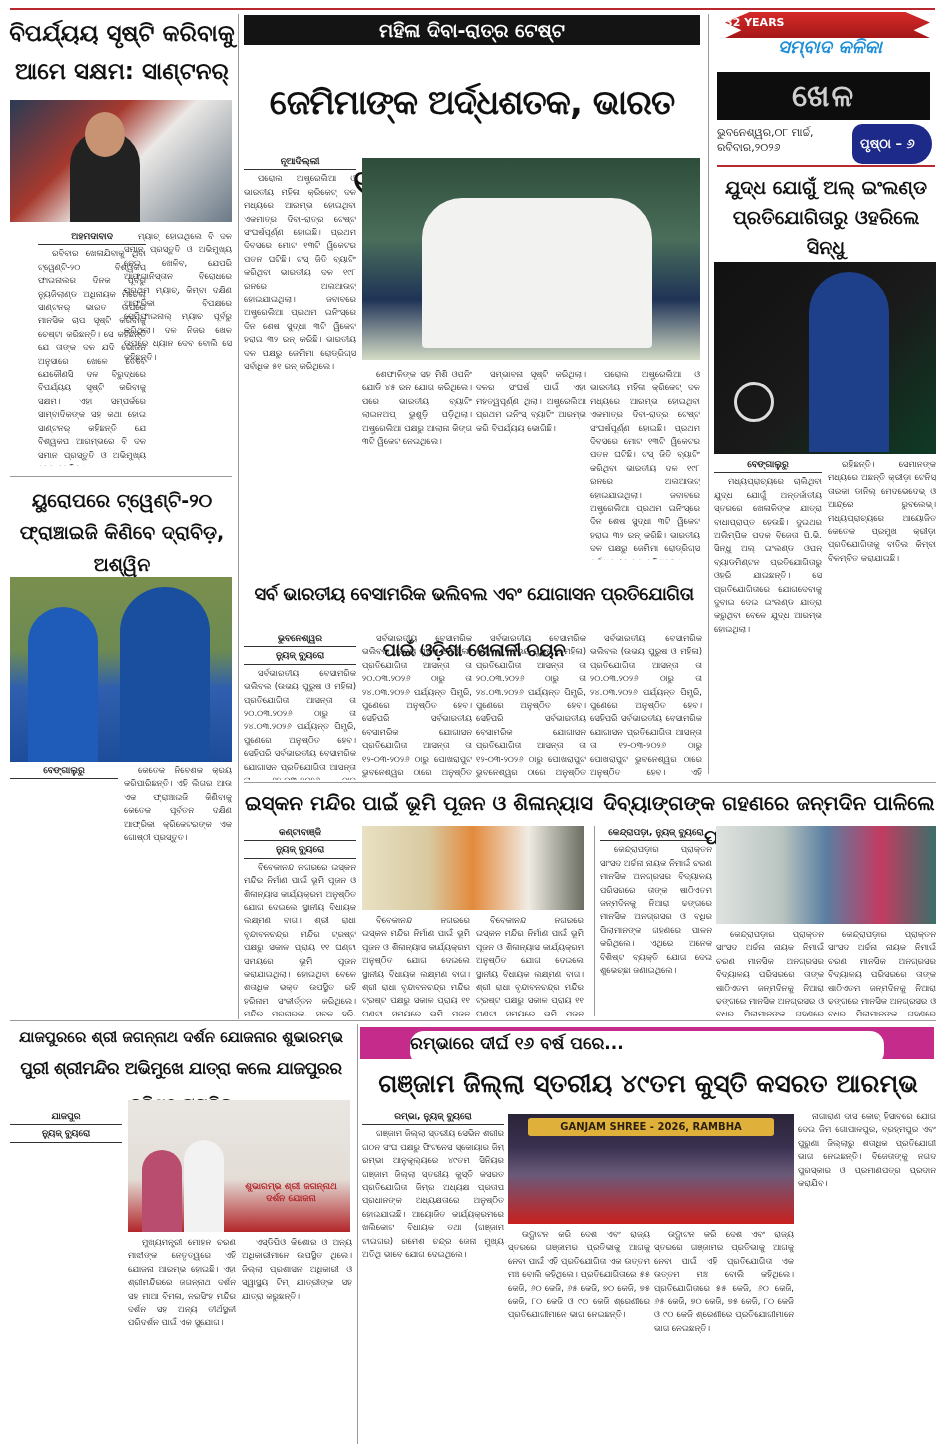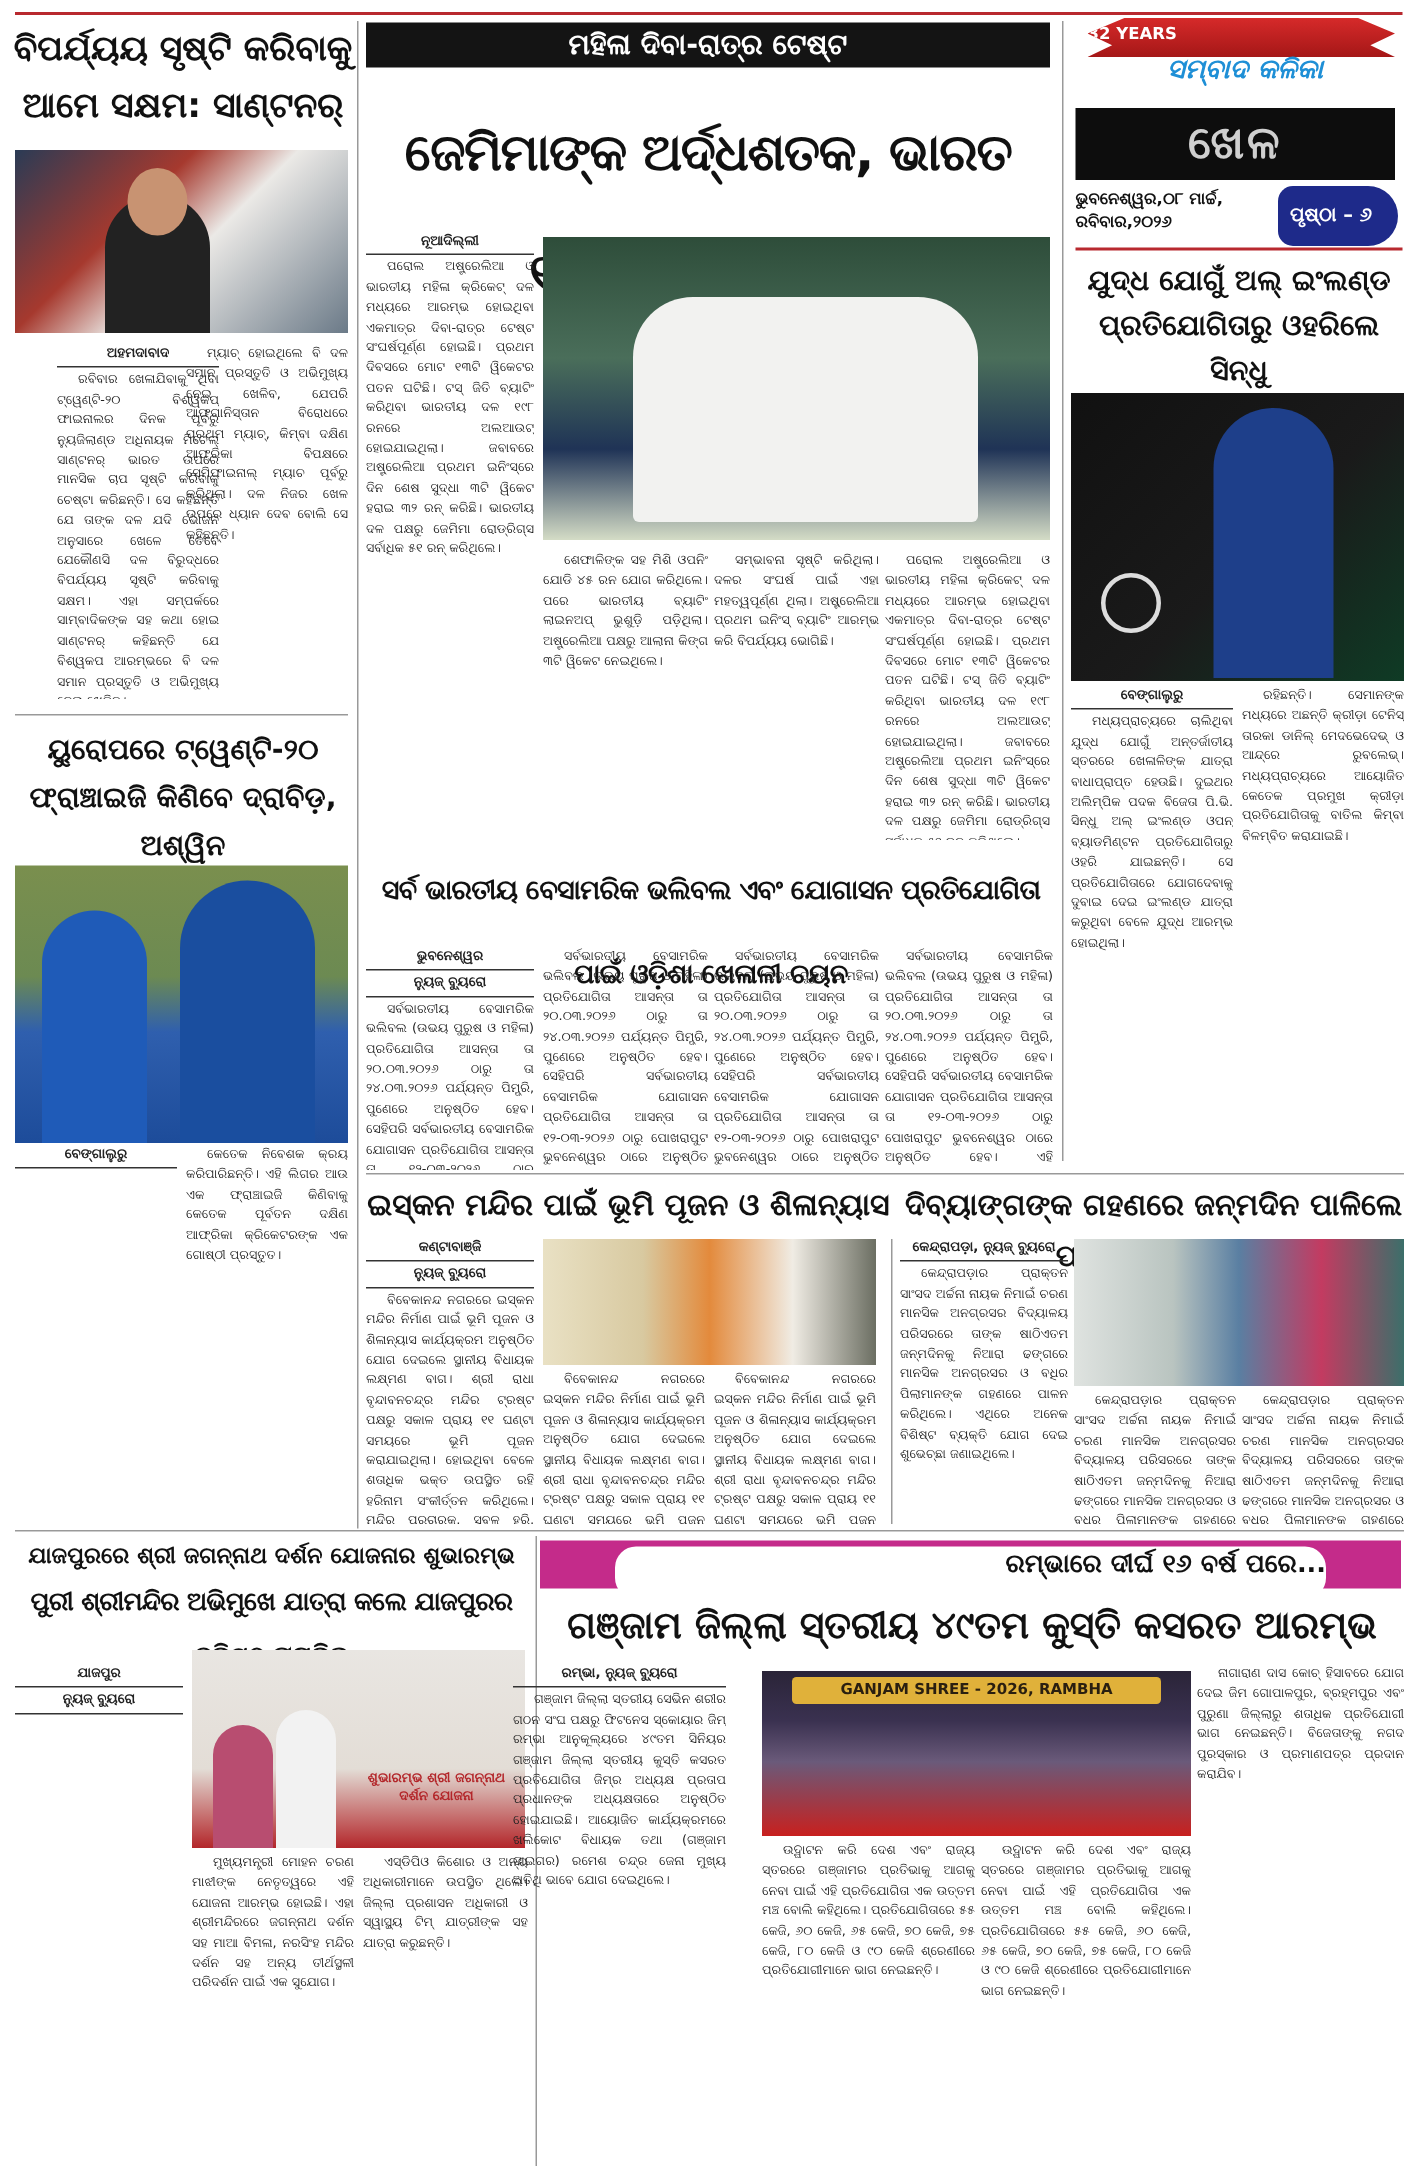--- a/index.html
+++ b/index.html
@@ -12,32 +12,32 @@
 .dateline{font-weight:bold;font-size:9px;text-align:center;border-bottom:1px solid #333;padding-bottom:1px;margin-bottom:2px}
 .photo{position:absolute;overflow:hidden}
 .vline{position:absolute;width:1px;background:#999}
 .hrule{position:absolute;height:1px;background:#999}
 .mast-ribbon{position:absolute;left:725px;top:12px;width:205px;height:26px;background:linear-gradient(#d62a2a,#a51717);color:#fff;font-weight:bold;font-size:11px;line-height:22px;clip-path:polygon(0 40%,12% 0,88% 0,100% 40%,92% 70%,100% 100%,0 100%,8% 70%)}
 .mast-brand{position:absolute;left:755px;top:36px;width:150px;height:30px;color:#1e8fd6;font-weight:bold;font-size:18px;text-align:center;font-style:italic}
 .mast-box{position:absolute;left:717px;top:72px;width:213px;height:48px;background:#0d0d0d;color:#cfcfcf;font-weight:bold;font-size:30px;text-align:center;line-height:48px;letter-spacing:2px}
 .page-badge{position:absolute;left:852px;top:124px;width:80px;height:40px;background:#1e2a8a;border-radius:20px 40px 40px 20px;color:#fff;font-weight:bold;font-size:13px;line-height:40px;padding-left:8px}
 .kicker-black{position:absolute;left:244px;top:15px;width:456px;height:30px;background:#141414;color:#fff;font-weight:bold;font-size:19px;text-align:center;line-height:30px}
 .kicker-pink{position:absolute;left:360px;top:1027px;width:574px;height:32px;background:#c42b8a;padding:4px 50px}
-.kicker-pink span{display:block;background:#fff;border-radius:14px;height:35px;text-align:right;font-weight:bold;font-size:17px;line-height:24px}
+.kicker-pink span{display:block;background:#fff;border-radius:14px;height:35px;text-align:left;font-weight:bold;font-size:17px;line-height:24px}
 </style>
 </head>
 <body>
 
 <div class="rule-red" style="left:10px;top:8px;width:925px;"></div>
 
 <div>
   <div class="mast-ribbon">32 YEARS</div>
   <div class="mast-brand">ସମ୍ବାଦ କଳିକା</div>
   <div class="mast-box">ଖେଳ</div>
-  <div class="abs" style="left:717px;top:125px;font-size:11px;font-weight:bold;line-height:15px;">
+  <div class="abs" style="left:717px;top:125px;font-size:11px;font-weight:normal;line-height:15px;">
     <div>ଭୁବନେଶ୍ୱର,୦୮ ମାର୍ଚ୍ଚ,</div>
     <div>ରବିବାର,୨୦୨୬</div>
   </div>
   <div class="page-badge">ପୃଷ୍ଠା – ୬</div>
   <div class="rule-red" style="left:717px;top:165px;width:218px;"></div>
 </div>
 
 <div>
   <div class="abs hl" style="left:8px;top:14px;width:228px;font-size:23px;line-height:38px;">ବିପର୍ଯ୍ୟୟ ସୃଷ୍ଟି କରିବାକୁ ଆମେ ସକ୍ଷମ: ସାଣ୍ଟନର୍</div>
   <div class="photo" style="left:10px;top:100px;width:222px;height:122px;background:linear-gradient(135deg,#2a3b55 0%,#a6392e 35%,#ebe9e6 55%,#6b7a88 100%);">
@@ -183,21 +183,21 @@
   </div>
 </div>
 
 <div class="vline" style="left:357px;top:1024px;height:420px;"></div>
 
 <div>
   <div class="kicker-pink">
       <span>ରମ୍ଭାରେ ଦୀର୍ଘ ୧୬ ବର୍ଷ ପରେ...</span>
     </div>
   <div class="abs hl" style="left:360px;top:1062px;width:576px;font-size:25px;line-height:44px;">ଗଞ୍ଜାମ ଜିଲ୍ଲା ସ୍ତରୀୟ ୪୯ତମ କୁସ୍ତି କସରତ ଆରମ୍ଭ</div>
-  <div class="col-text" style="left:342px;top:1110px;width:142px;height:333px;">
+  <div class="col-text" style="left:362px;top:1110px;width:142px;height:333px;">
     <div class="dateline">ରମ୍ଭା, ନ୍ୟୁଜ୍ ବ୍ୟୁରୋ</div>
     <p>ଗଞ୍ଜାମ ଜିଲ୍ଲା ସ୍ତରୀୟ ସେଭିନ ଶରୀର ଗଠନ ସଂଘ ପକ୍ଷରୁ ଫିଟନେସ ସ୍କୋୟାର ଜିମ୍ ରମ୍ଭା ଆନୁକୂଲ୍ୟରେ ୪୯ତମ ସିନିୟର ଗଞ୍ଜାମ ଜିଲ୍ଲା ସ୍ତରୀୟ କୁସ୍ତି କସରତ ପ୍ରତିଯୋଗିତା ଜିମ୍‌ର ଅଧ୍ୟକ୍ଷ ପ୍ରତାପ ପ୍ରଧାନଙ୍କ ଅଧ୍ୟକ୍ଷତାରେ ଅନୁଷ୍ଠିତ ହୋଇଯାଇଛି। ଆୟୋଜିତ କାର୍ଯ୍ୟକ୍ରମରେ ଖଲିକୋଟ ବିଧାୟକ ତଥା (ଗଞ୍ଜାମ ଟାଇଗର) ରମେଶ ଚନ୍ଦ୍ର ଜେନା ମୁଖ୍ୟ ଅତିଥି ଭାବେ ଯୋଗ ଦେଇଥିଲେ।</p>
   </div>
   <div class="photo" style="left:508px;top:1114px;width:286px;height:110px;background:linear-gradient(180deg,#2a2438 0%,#3a3150 30%,#6a5a7a 55%,#c8201e 100%);">
     <div class="abs" style="left:20px;top:4px;width:246px;height:18px;background:#e0b13a;color:#2a1f10;font-weight:bold;font-size:10px;text-align:center;line-height:18px;border-radius:3px;">GANJAM SHREE - 2026, RAMBHA</div>
   </div>
   <div class="col-text" style="left:508px;top:1228px;width:142px;height:215px;">
     <p>ଉଦ୍ଘାଟନ କରି ଦେଶ ଏବଂ ରାଜ୍ୟ ସ୍ତରରେ ଗଞ୍ଜାମର ପ୍ରତିଭାକୁ ଆଗକୁ ନେବା ପାଇଁ ଏହି ପ୍ରତିଯୋଗିତା ଏକ ଉତ୍ତମ ମଞ୍ଚ ବୋଲି କହିଥିଲେ। ପ୍ରତିଯୋଗିତାରେ ୫୫ କେଜି, ୬୦ କେଜି, ୬୫ କେଜି, ୭୦ କେଜି, ୭୫ କେଜି, ୮୦ କେଜି ଓ ୯୦ କେଜି ଶ୍ରେଣୀରେ ପ୍ରତିଯୋଗୀମାନେ ଭାଗ ନେଇଛନ୍ତି।</p>
   </div>
   <div class="col-text" style="left:654px;top:1228px;width:140px;height:215px;">

